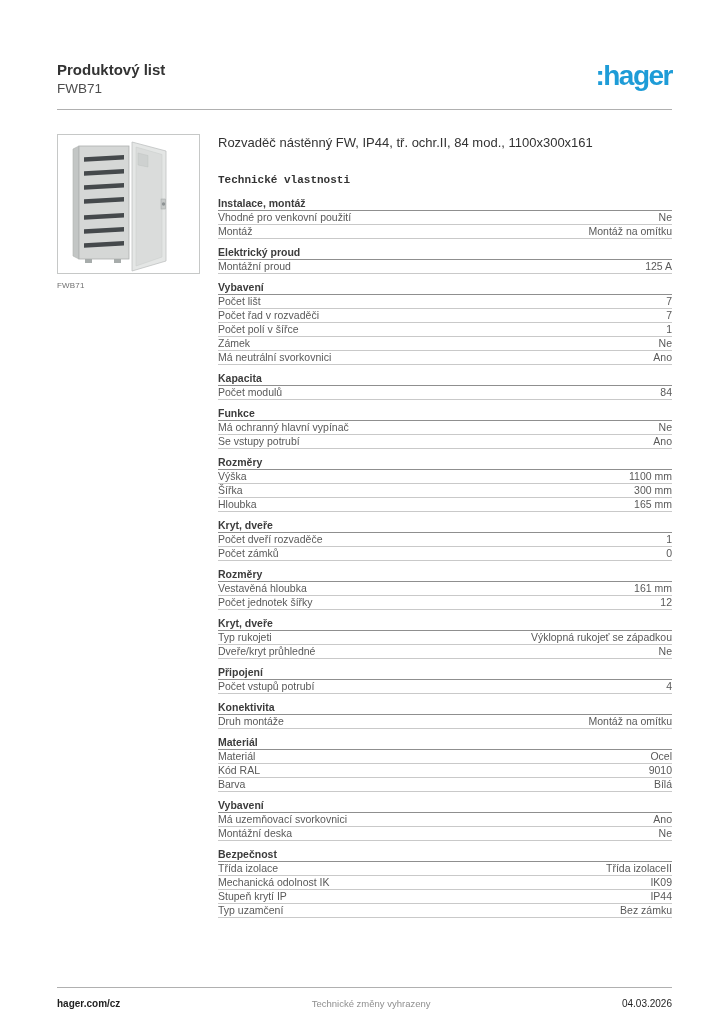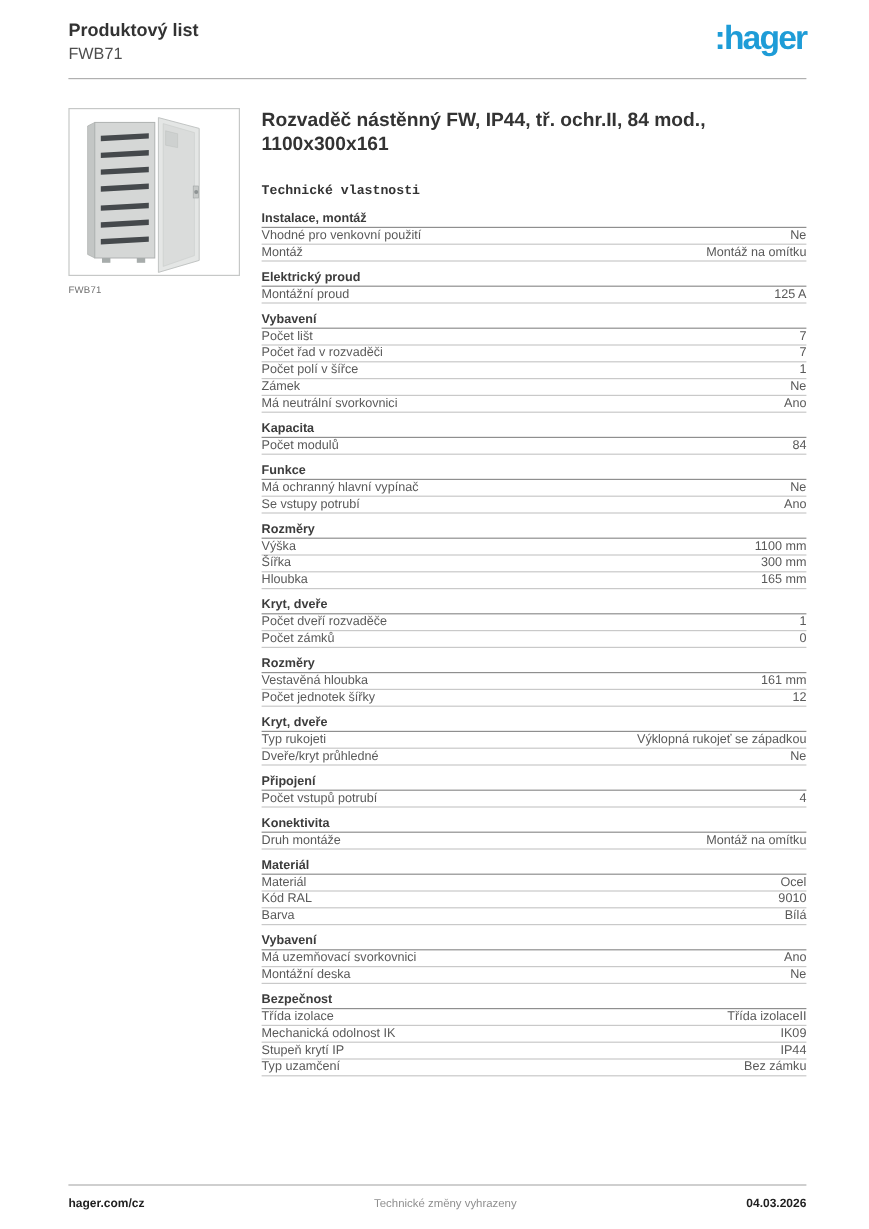--- a/index.html
+++ b/index.html
@@ -12,36 +12,37 @@
     overflow: hidden;
     color: #3a3a3a;
   }
   .page { position: absolute; inset: 0; padding: 17px 52px 0 57px; }
 
   
   header.page-header {
     display: flex; justify-content: space-between; align-items: flex-start;
     border-bottom: 1px solid #b0b0b0;
     padding-bottom: 12px;
+    margin-top: 44px;
   }
   .doc-type { font-size: 15px; font-weight: bold; color: #333; line-height: 1.2; }
   .product-code { font-size: 13.5px; color: #4d4d4d; margin-top: 2px; line-height: 1.2; }
   .logo { font-size: 28px; font-weight: bold; letter-spacing: -1.5px; line-height: 1; margin-top: 1px; }
 
   
   main { display: flex; margin-top: 24px; }
   .left-col { flex: 0 0 161px; width: 161px; }
   .image-frame {
     margin: 0; width: 143px; height: 140px;
     border: 1px solid #c6c8c7; background: #fff;
   }
   .image-caption { font-size: 8px; color: #6f6f6f; margin-top: 7px; letter-spacing: 0.2px; }
 
   .right-col { flex: 1; min-width: 0; }
-  .product-title { font-size: 16px; font-weight: bold; color: #333; margin: 1px 0 0; line-height: 1.25; }
+  .product-title { font-size: 13px; font-weight: normal; color: #333; margin: 1px 0 0; line-height: 1.25; }
   .specs-heading { font-size: 11px; font-weight: bold; color: #333; margin: 23px 0 9px; line-height: 1.2; font-family: Liberation Mono, monospace; }
 
   .spec-section { margin-top: 7px; }
   .spec-section-title {
     font-size: 10.5px; font-weight: bold; color: #3c3c3c;
     line-height: 13px; border-bottom: 1px solid #8f8f8f;
   }
   .spec-row {
     display: flex; justify-content: space-between; align-items: flex-start;
     font-size: 10.5px; color: #595959;
@@ -51,21 +52,21 @@
   .spec-value { white-space: nowrap; text-align: right; padding-left: 12px; }
 
   
   footer.page-footer {
     position: absolute; left: 57px; right: 52px; bottom: 15px;
     border-top: 1px solid #b0b0b0; padding-top: 10px;
     display: flex; justify-content: space-between; align-items: flex-end;
   }
   .footer-website { font-size: 10px; font-weight: bold; color: #1f1f1f; }
   .footer-notice { font-size: 9.5px; color: #8f8f8f; }
-  .footer-date { font-size: 10px; font-weight: bold; color: #1f1f1f; }
+  .footer-date { font-size: 10px; font-weight: normal; color: #1f1f1f; }
 </style>
 </head>
 <body>
 
 <div class="page">
 
   <header class="page-header">
     <div>
       <div class="doc-type">Produktový list</div>
       <div class="product-code">FWB71</div>

